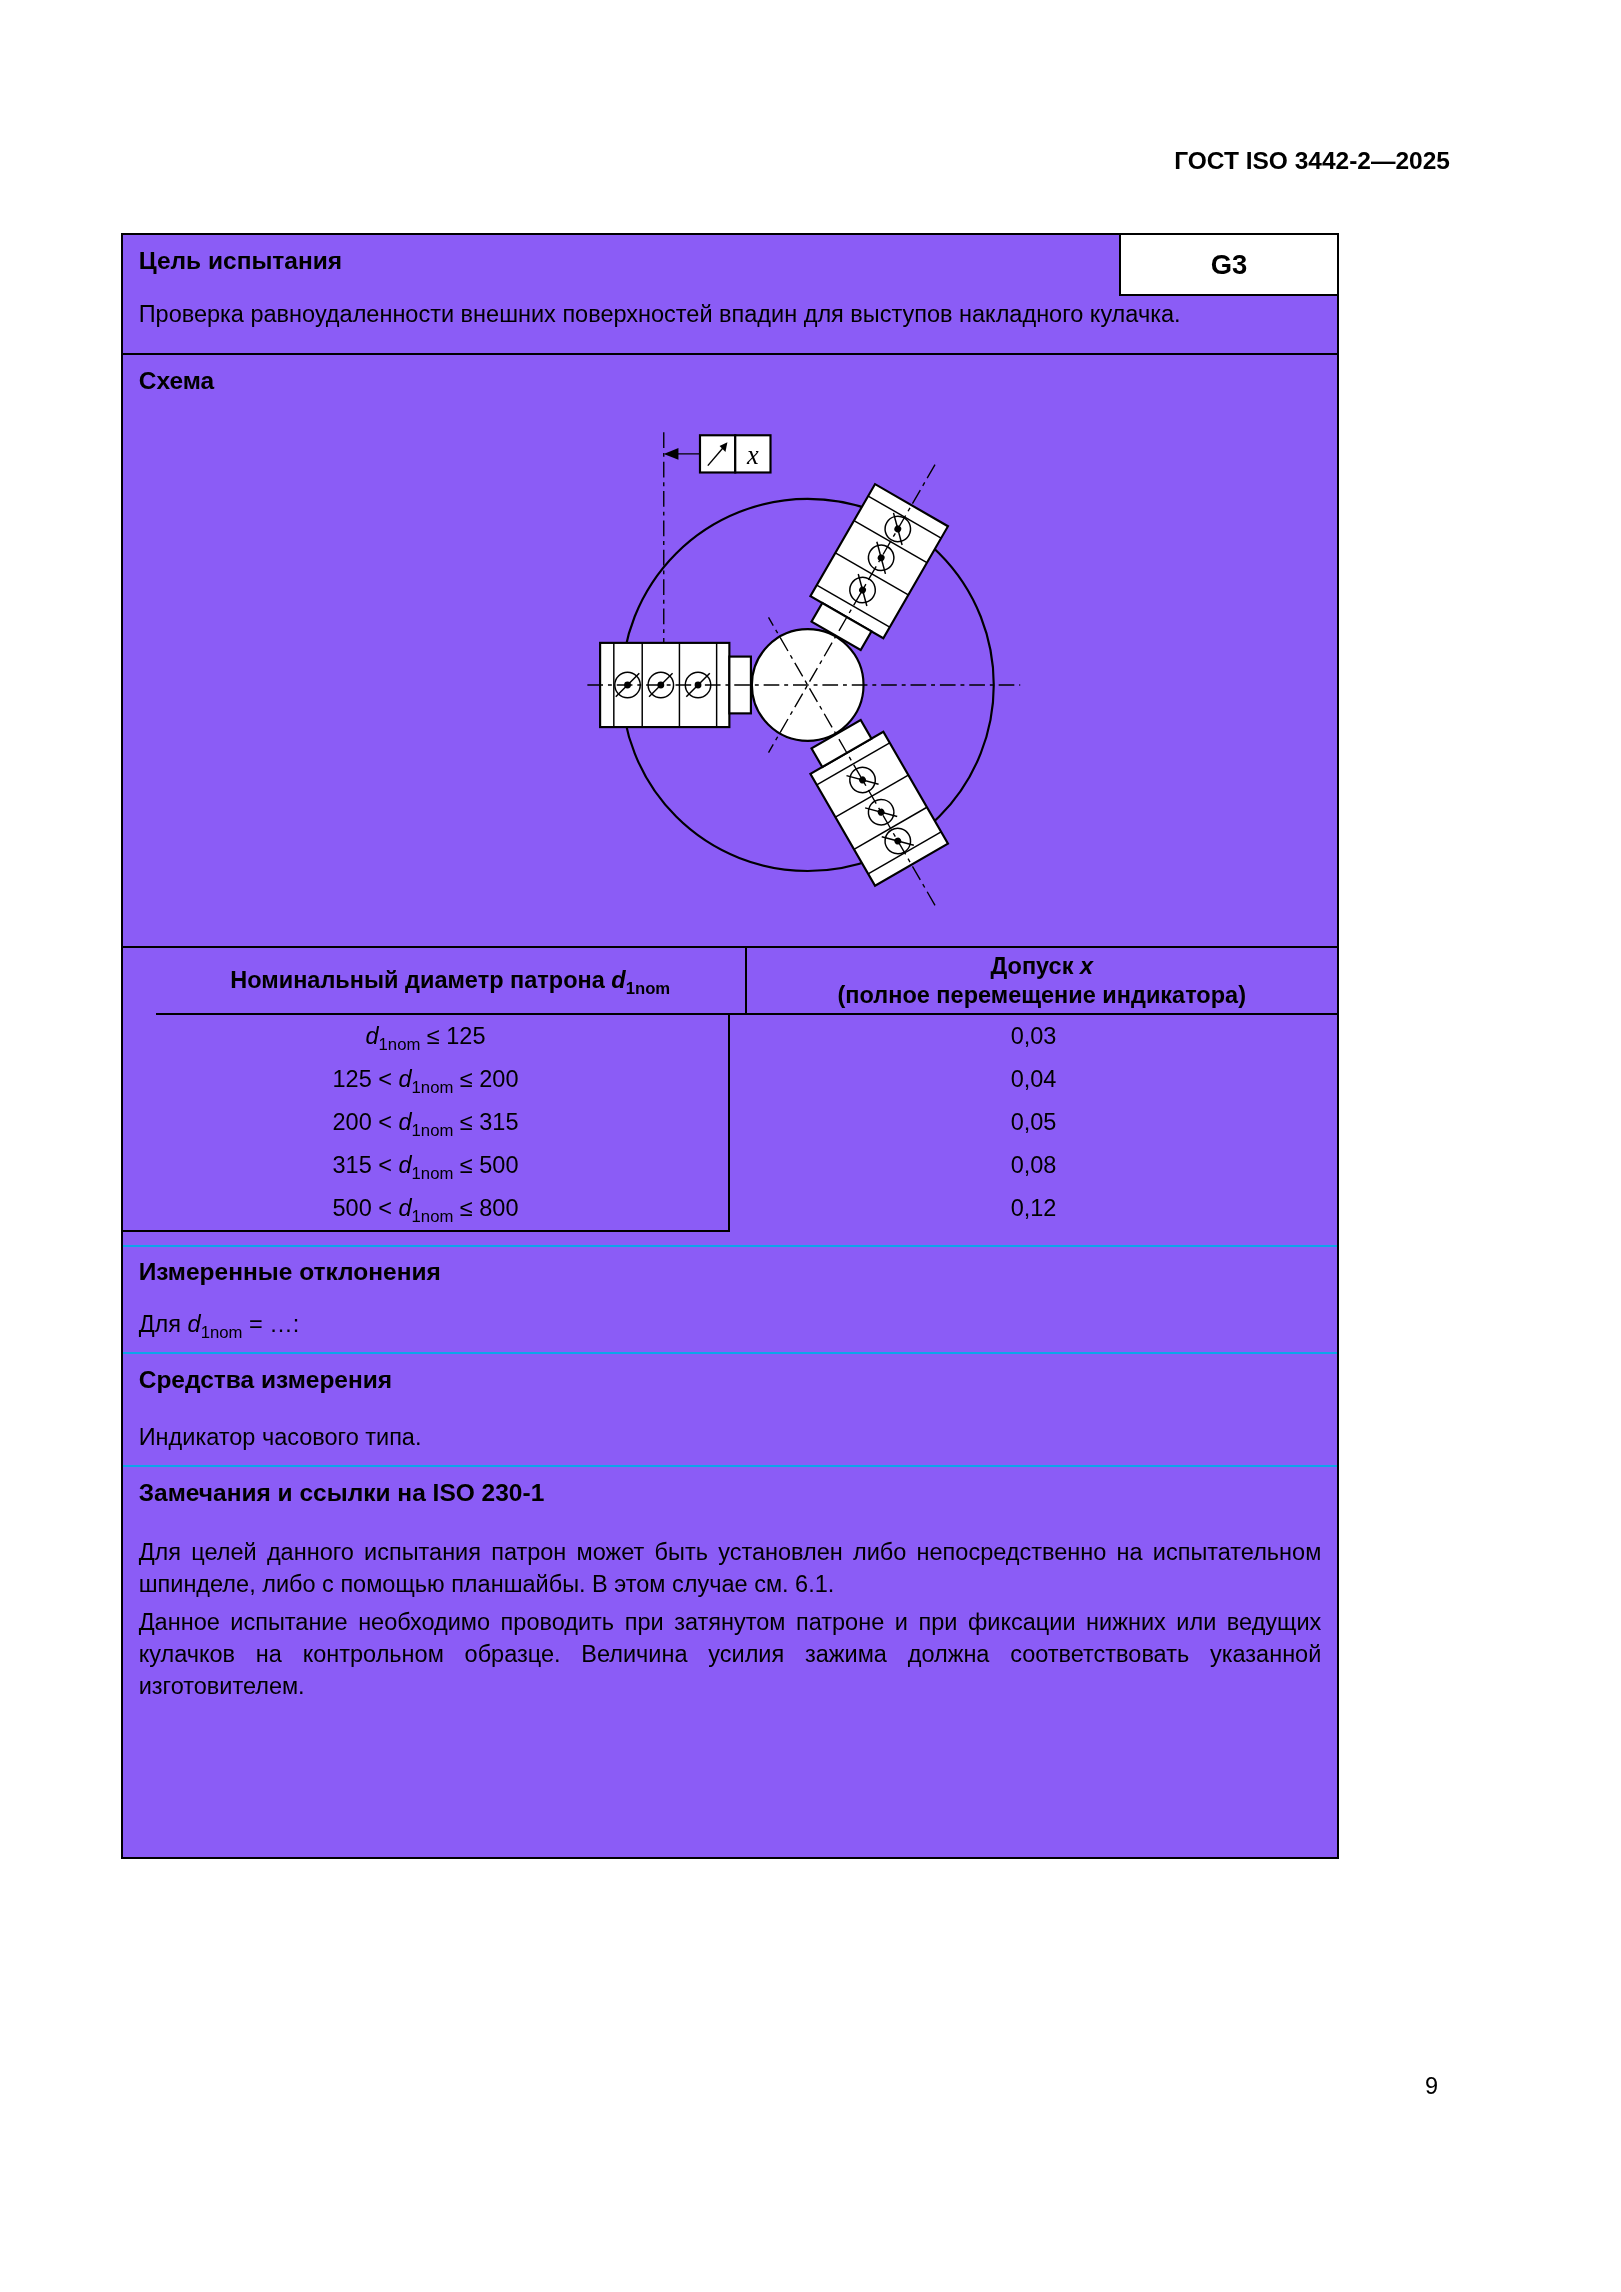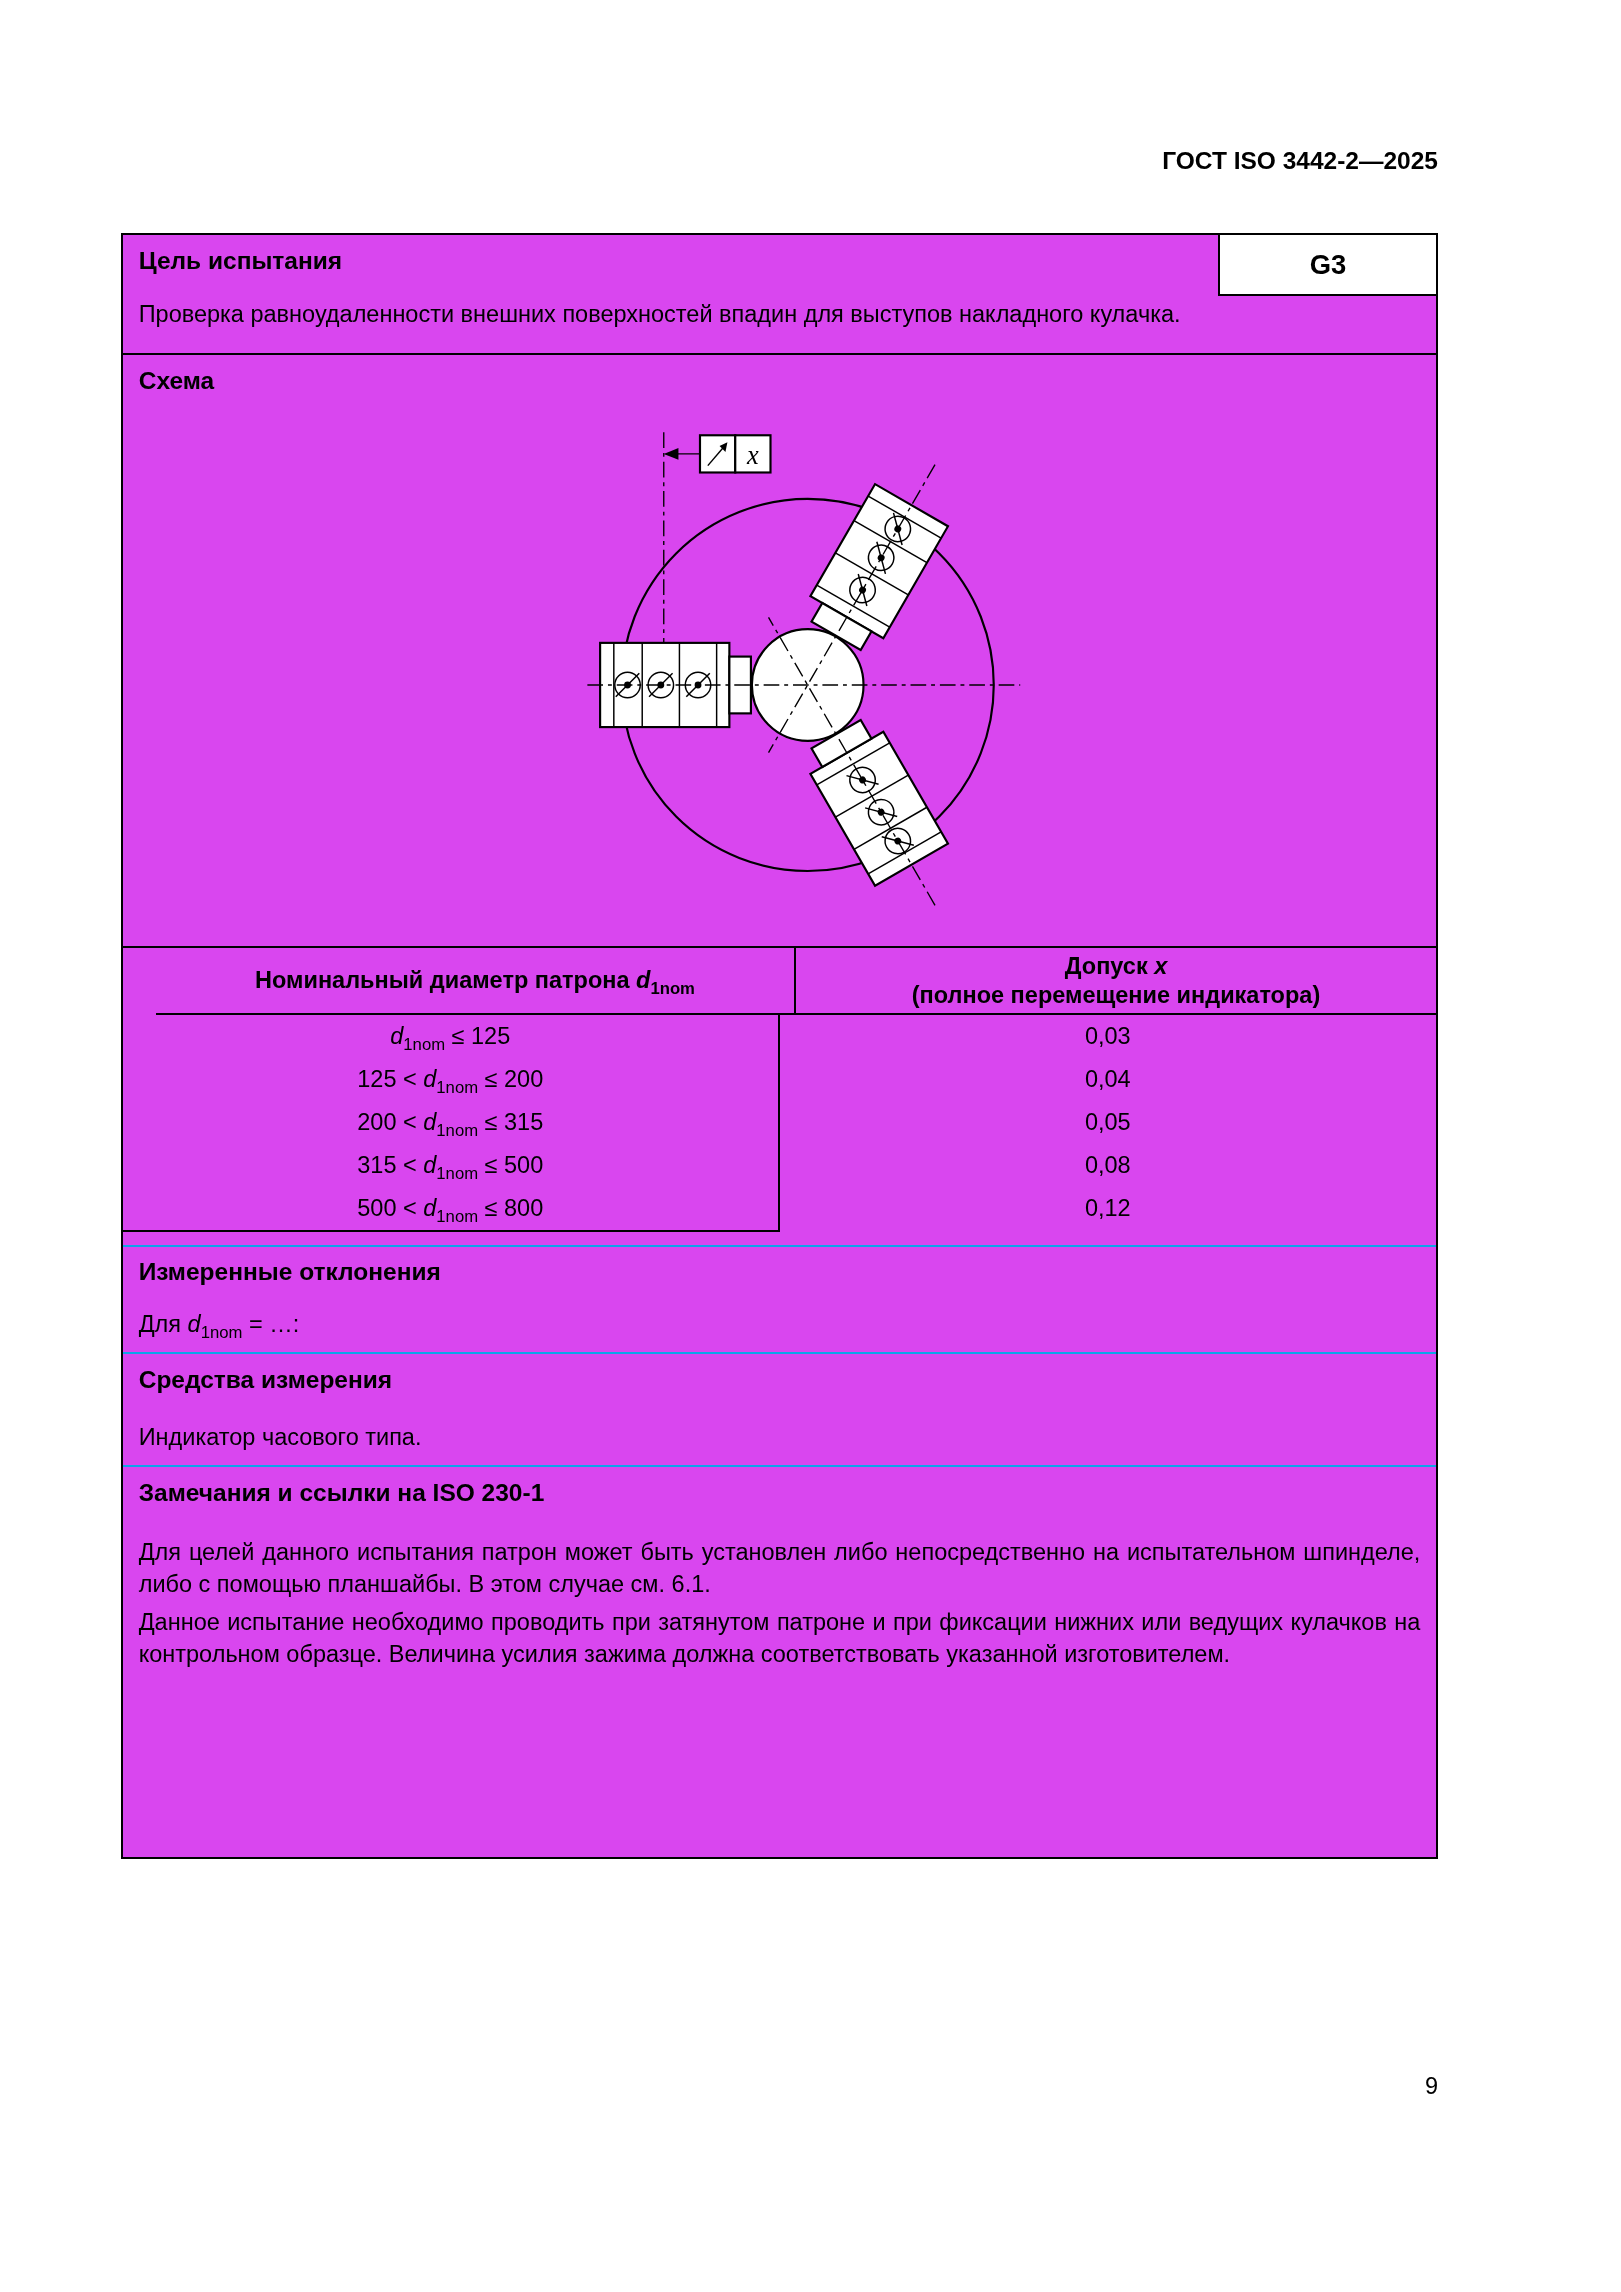--- a/index.html
+++ b/index.html
@@ -3,26 +3,26 @@
 <meta charset="utf-8">
 <style>
   * { margin:0; padding:0; box-sizing:border-box; }
   html,body { background:#e8e8e8; }
   body { font-family:"Liberation Sans", sans-serif; color:#000; }
   .page {
     position:relative; width:1621px; height:2293px; background:#fff;
     margin:0 auto; overflow:hidden;
   }
   .doc-header {
-    position:absolute; top:147px; left:121px; width:1317px;
+    position:absolute; top:147px; left:133px; width:1317px;
     text-align:right; font-weight:bold; font-size:24.5px;
   }
   .main-table {
-    position:absolute; top:233px; left:121px; width:1317px;
-    border:2px solid #000; background:#d946ef;
+    position:absolute; top:233px; left:121px; width:1218px;
+    border:2px solid #000; background:#8b5cf6;
   }
   .sec { position:relative; padding:11.8px 15.7px; }
   .bb { border-bottom:2px solid #000; }
   .bt { border-top:2px solid #0ea5e9; }
   .sec-title { font-size:24.5px; font-weight:bold; }
   .body-text { font-size:23.5px; line-height:32px; }
   .sec-purpose { min-height:120px; }
   .purpose-text { margin-top:23.5px; }
   .g3-box {
     position:absolute; top:0; right:0; width:218px; height:61px;

